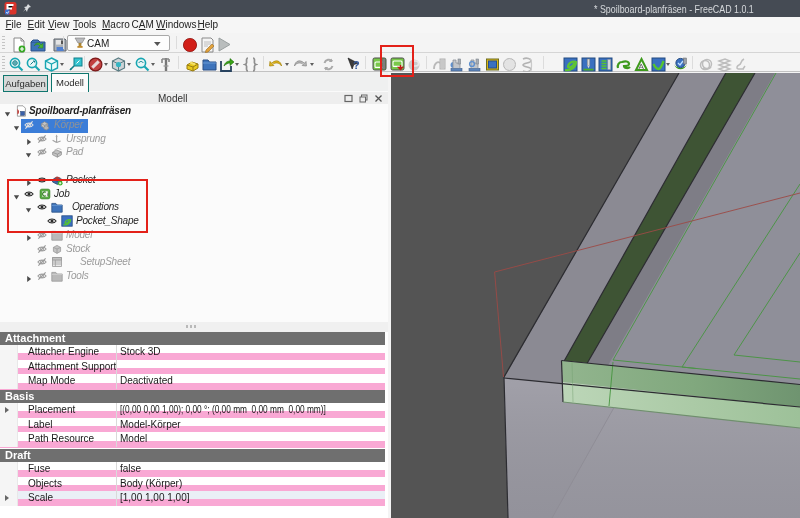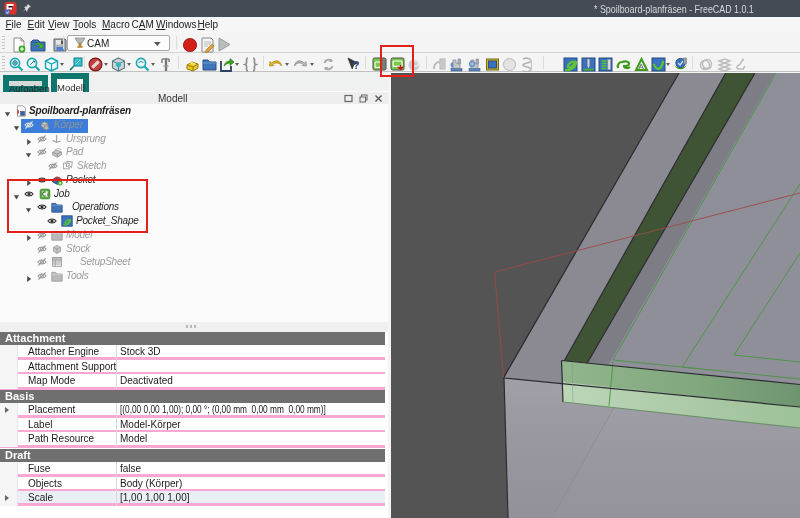--- a/index.html
+++ b/index.html
@@ -14,33 +14,33 @@
   #toolbar1 { left:0; top:33px; width:800px; height:20px; background:#f4f4f4; border-bottom:1px solid #d5d5d5; }
   #toolbar2 { left:0; top:53px; width:800px; height:19px; background:#f4f4f4; border-bottom:1px solid #c2c2c2; }
   .sep { position:absolute; top:3px; width:1px; height:13px; background:#dcdcdc; }
   .grip { position:absolute; top:3px; width:3px; height:13px;
           background:repeating-linear-gradient(#c4c4c4 0 1px, transparent 1px 3px); }
   .ic { position:absolute; width:16px; height:16px; }
   .dd { position:absolute; width:0; height:0; border-left:2.8px solid transparent; border-right:2.8px solid transparent; border-top:3.4px solid #5f5f5f; }
   
   #panel { left:0; top:72px; width:388px; height:446px; background:#fafafa; }
   #tabrow { left:0; top:0; width:388px; height:19px; background:#eff0f0; }
-  .tab { position:absolute; font-size:9.5px; color:#2a2a2a; text-align:center; border:6px solid #0f766e; }
+  .tab { position:absolute; font-size:9.5px; color:#2a2a2a; text-align:center; border:1px solid #0f766e; }
   #tab1 { left:3px; top:3px; width:45px; height:17px; background:#d7d8d8; line-height:16px; }
   #tab2 { left:51px; top:1px; width:38px; height:19px; background:#fbfbfb; border-bottom:none; line-height:17px; }
   #dockhead { left:0; top:20px; width:388px; height:14px; background:#eeeeee; border-bottom:1px solid #ddd; }
   #dockhead .t { position:absolute; left:158px; top:1px; font-size:10px; color:#333; }
   #tree { left:0; top:32px; width:388px; height:218px; background:#fbfbfb; font-size:10px; color:#1f1f1f; letter-spacing:-0.2px; }
   .trow { position:absolute; height:14px; white-space:nowrap;font-style:italic; }
   .trow span.lbl { position:absolute; top:1px; }
   #treesplit { left:0; top:250px; width:388px; height:10px; background:#f0f0f0; }
   
   #props { left:0; top:260px; width:388px; height:186px; background:#ffffff; font-size:10px; }
   .phead { position:absolute; left:0; width:385px; height:13px; background:#6f6f6f; color:#fff; font-weight:bold; padding-left:5px; line-height:13px; font-size:11px; }
-  .prow { position:absolute; left:0; width:385px; height:15px; border-bottom:3px solid #f9a8d4; background:#fff; }
+  .prow { position:absolute; left:0; width:385px; height:15px; border-bottom:7px solid #f9a8d4; background:#fff; }
   .prow .k { position:absolute; left:28px; top:1px; color:#1a1a1a; }
   .prow .v { position:absolute; left:120px; top:1px; color:#1a1a1a; white-space:nowrap; }
   .prow .cd { position:absolute; left:116px; top:0; width:1px; height:15px; background:#d9d9d9; }
   .prow .ar { position:absolute; left:5px; top:4px; width:0; height:0; border-top:3.5px solid transparent; border-bottom:3.5px solid transparent; border-left:4px solid #666; }
   .gut { position:absolute; left:0; top:0; width:18px; height:15px; background:#f5f5f5; border-right:1px solid #e8e8e8; }
   
   #view { left:391px; top:73px; width:409px; height:445px; }
   
   .redbox { position:absolute; border:2.5px solid #e32119; background:transparent; z-index:50; }
 </style>
@@ -362,33 +362,20 @@
             <circle cx="5.5" cy="5.5" r="1.7" fill="none" stroke="#9b9b9b"></circle>
             <path d="M1.5 9.5l8-8" stroke="#9b9b9b" stroke-width="1.3"></path>
           </svg></span>
         <span style="position:absolute;left:51px;top:1px"><svg width="12" height="12" viewBox="0 0 15 15">
             <path d="M2 8l5-3 6 2.4V11l-5 3L2 11z" fill="#c4c4c4" stroke="#909090"></path>
             <path d="M2 8l6 2.2L13 7.4M8 10.2V14" fill="none" stroke="#909090"></path>
             <path d="M4 5.5l5-2.6 4 1.6" fill="none" stroke="#b9b9b9" stroke-width="1.2"></path>
           </svg></span>
         <span class="lbl" style="left:66px;color:#9b9b9b;">Pad</span>
       </div>
-      <div class="trow" style="left:0;top:55px;width:388px">
-        <span style="position:absolute;left:48px;top:2px"><svg width="10" height="10" viewBox="0 0 11 11">
-            <path d="M1 5.5C3 2.5 8 2.5 10 5.5 8 8.5 3 8.5 1 5.5z" fill="none" stroke="#9b9b9b" stroke-width="1.2"></path>
-            <circle cx="5.5" cy="5.5" r="1.7" fill="none" stroke="#9b9b9b"></circle>
-            <path d="M1.5 9.5l8-8" stroke="#9b9b9b" stroke-width="1.3"></path>
-          </svg></span>
-        <span style="position:absolute;left:62px;top:1px"><svg width="12" height="12" viewBox="0 0 15 15">
-            <rect x="2" y="4" width="7" height="7" fill="none" stroke="#a2a2a2" stroke-width="1.2"></rect>
-            <rect x="6" y="2" width="6.5" height="6.5" fill="none" stroke="#a2a2a2" stroke-width="1.2" transform="rotate(8 9 5)"></rect>
-            <circle cx="9" cy="8" r="1.4" fill="#fff" stroke="#a2a2a2"></circle>
-          </svg></span>
-        <span class="lbl" style="left:77px;color:#9b9b9b;">Sketch</span>
-      </div>
       <div class="trow" style="left:0;top:69px;width:388px">
         <span style="position:absolute;left:25px;top:4px"><svg width="7" height="7" viewBox="0 0 8 8">
             <path d="M2.5 1l4.5 3.5L2.5 8z" fill="#4a4a4a"></path>
           </svg></span>
         <span style="position:absolute;left:37px;top:2px"><svg width="10" height="10" viewBox="0 0 11 11">
             <path d="M1 5.5C3 2.5 8 2.5 10 5.5 8 8.5 3 8.5 1 5.5z" fill="none" stroke="#2b2b2b" stroke-width="1.2"></path>
             <circle cx="5.5" cy="5.5" r="1.7" fill="#2b2b2b"></circle>
           </svg></span>
         <span style="position:absolute;left:51px;top:1px"><svg width="12" height="12" viewBox="0 0 15 15">
             <path d="M2 7l5-3 6 2.4V10l-5 3L2 10z" fill="#3f6aa8" stroke="#28466e"></path>

